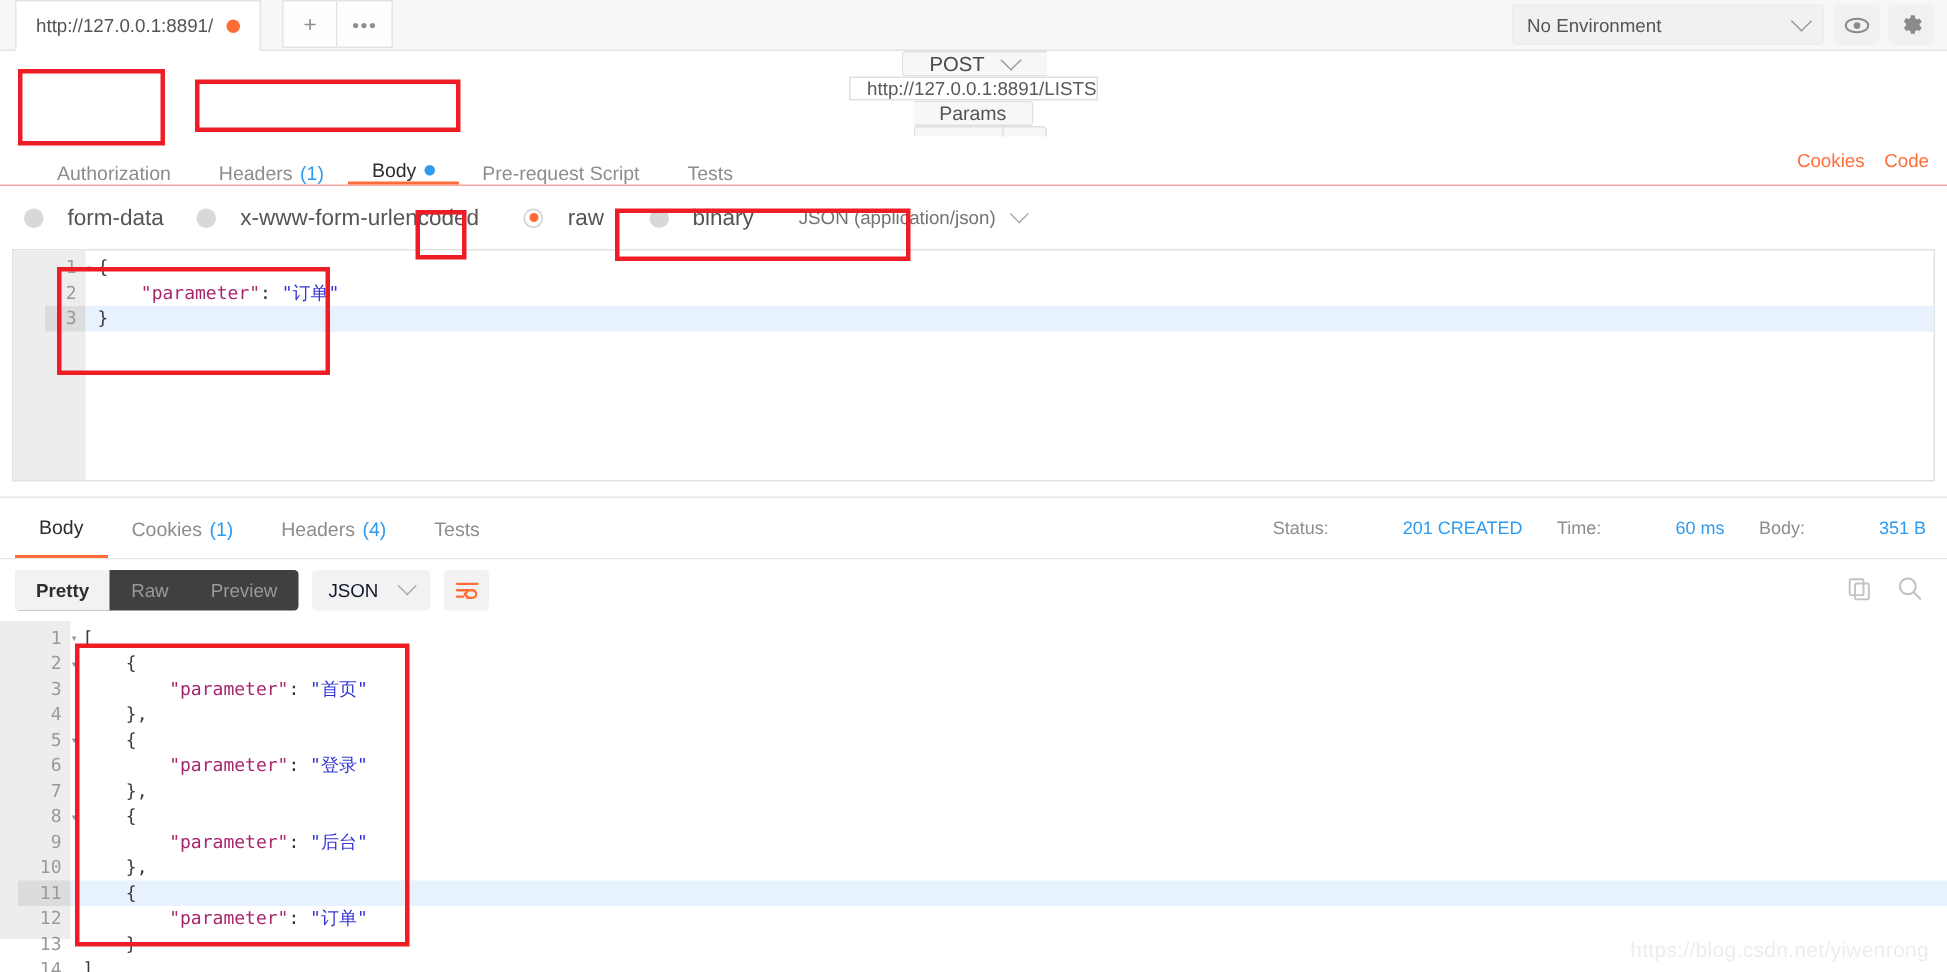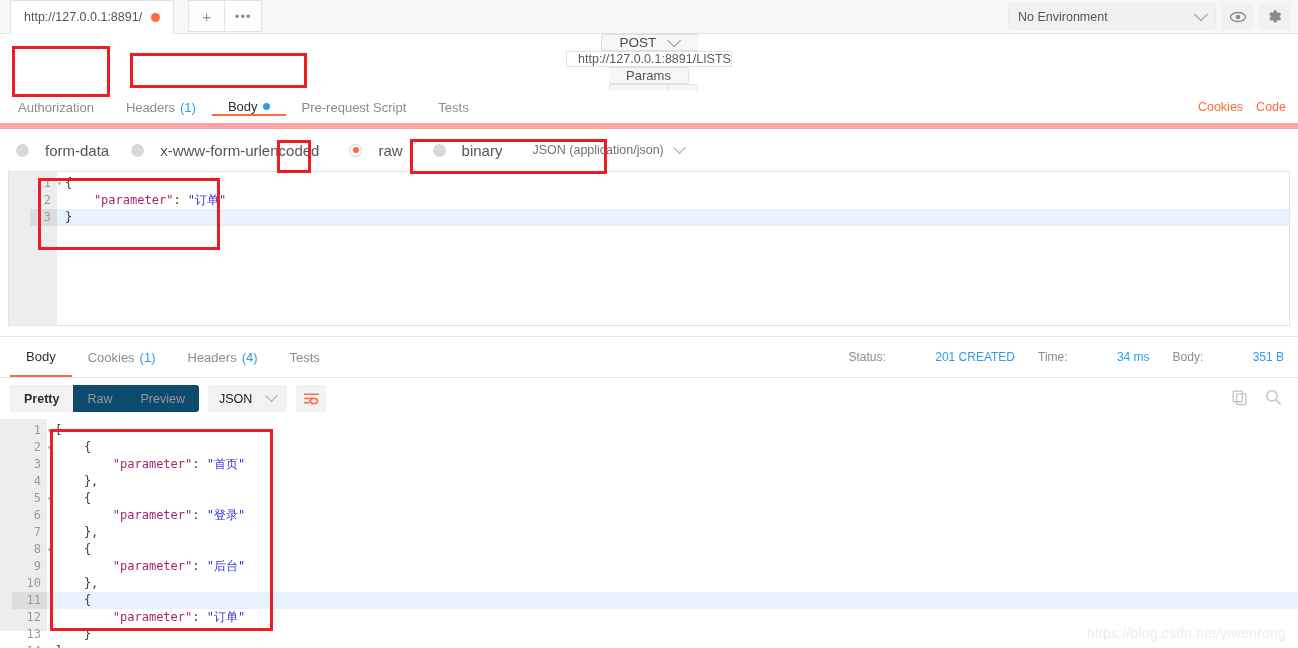--- a/index.html
+++ b/index.html
@@ -222,24 +222,24 @@
     display: flex;
     align-items: center;
     justify-content: center;
     box-sizing: border-box;
     border-radius: 0 3px 3px 0;
   }
 
   
   .reqtabs {
     height: 32px;
-    border-bottom: 6px solid #fca5a5;
-    display: flex;
-    align-items: center;
-    padding-left: 2px;
+    border-bottom: 1px solid #fca5a5;
+    display: flex;
+    align-items: flex-end;
+    padding-left: 22px;
     position: relative;
     background: #fff;
   }
   .rtab {
     padding: 0 16px;
     display: flex;
     align-items: center;
     gap: 5px;
     font-size: 13px;
     color: #8d8d8d;
@@ -420,21 +420,21 @@
     height: 41px;
     display: flex;
     align-items: center;
     padding-left: 10px;
     gap: 9px;
     background: #fff;
     position: relative;
   }
   .seg {
     display: flex;
-    background: #0c4a6e;
+    background: #404040;
     border-radius: 3px;
     height: 27px;
     align-items: stretch;
   }
   .seg-item {
     padding: 0 14px;
     display: flex;
     align-items: center;
     font-size: 12.5px;
     color: #999;
@@ -652,21 +652,21 @@
   <div class="rtab">
     <span>Tests</span>
   </div>
   <div class="resptabs-right">
     <span>
       <span>Status:</span>
       <span class="stat-val">201 CREATED</span>
     </span>
     <span>
       <span>Time:</span>
-      <span class="stat-val">34 ms</span>
+      <span class="stat-val">60 ms</span>
     </span>
     <span>
       <span>Body:</span>
       <span class="stat-val">351 B</span>
     </span>
   </div>
 </div>
 
 <div class="resptoolbar">
   <div class="seg">

